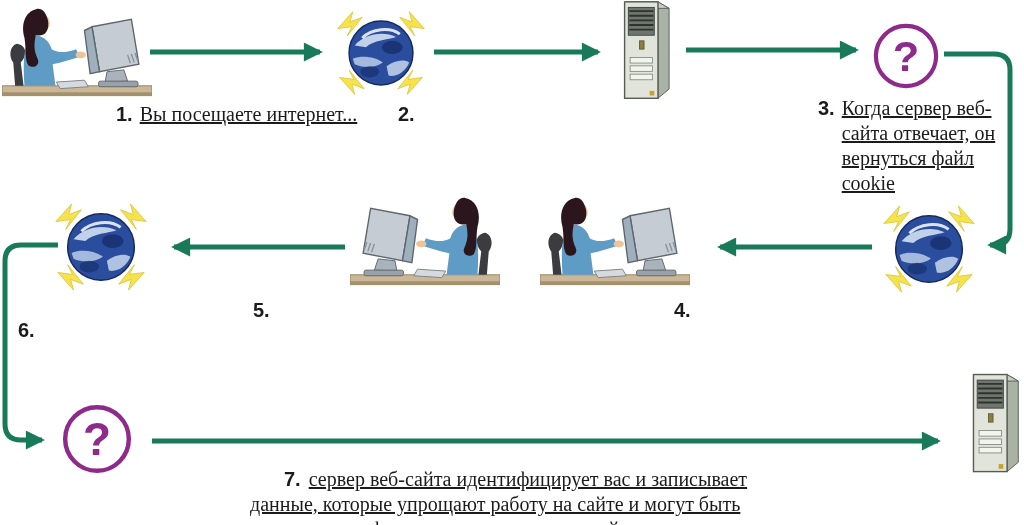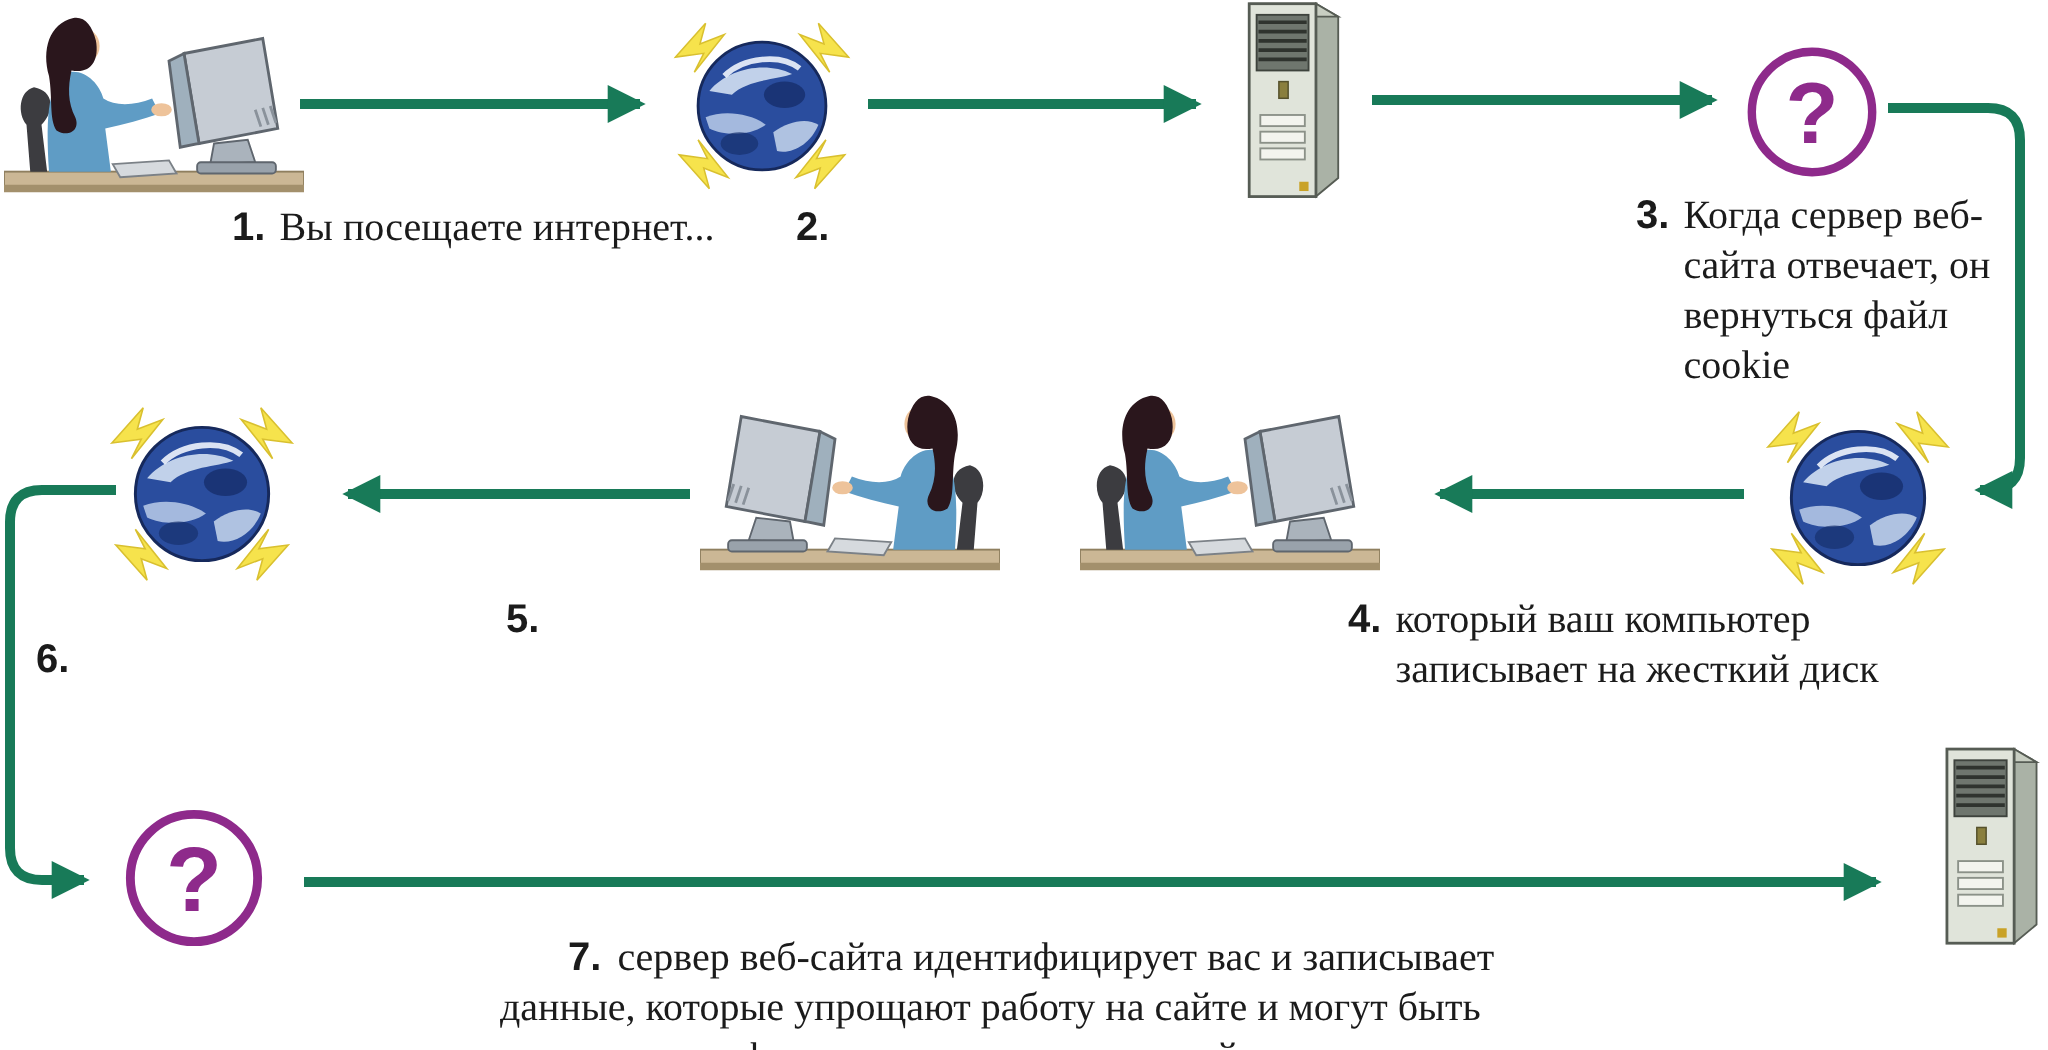--- a/index.html
+++ b/index.html
@@ -3,21 +3,21 @@
 <meta charset="utf-8">
 <style>
   html,body{margin:0;padding:0;background:#ffffff;}
   .canvas{position:relative;width:1024px;height:525px;background:#ffffff;overflow:hidden;
           font-family:"Liberation Serif", serif;color:#1b1b1b;}
   .arrows{position:absolute;left:0;top:0;width:1024px;height:525px;pointer-events:none;}
   .icon{position:absolute;}
   .icon svg{width:100%;height:100%;display:block;}
   .step{position:absolute;display:flex;gap:7px;font-size:20px;line-height:25px;}
   .num{font-family:"Liberation Sans", sans-serif;font-weight:bold;white-space:nowrap;}
-  .txt{white-space:pre-line;}
+  .txt{white-space:pre-line;text-decoration:underline;}
   .step7{display:block;text-indent:34px;}
   .step7 .num{margin-right:8px;display:inline;}
   .step7 .txt{display:inline;}
   .defs{position:absolute;width:0;height:0;overflow:hidden;}
 </style>
 </head>
 <body>
 
 <svg class="defs" xmlns="http://www.w3.org/2000/svg" aria-hidden="true">
   <defs>
@@ -175,22 +175,20 @@
   <div class="step" style="left:818px;top:96px;width:206px">
     <span class="num">3.</span>
     <span class="txt">Когда сервер веб-
 сайта отвечает, он
 вернуться файл
 cookie</span>
   </div>
 
   <div class="step" style="left:674px;top:298px;width:290px">
     <span class="num">4.</span>
-    <span class="txt">который ваш компьютер
-записывает на жесткий диск</span>
   </div>
 
   <div class="step" style="left:253px;top:298px;width:300px">
     <span class="num">5.</span>
   </div>
 
   <div class="step" style="left:18px;top:318px;width:210px">
     <span class="num">6.</span>
   </div>
 

